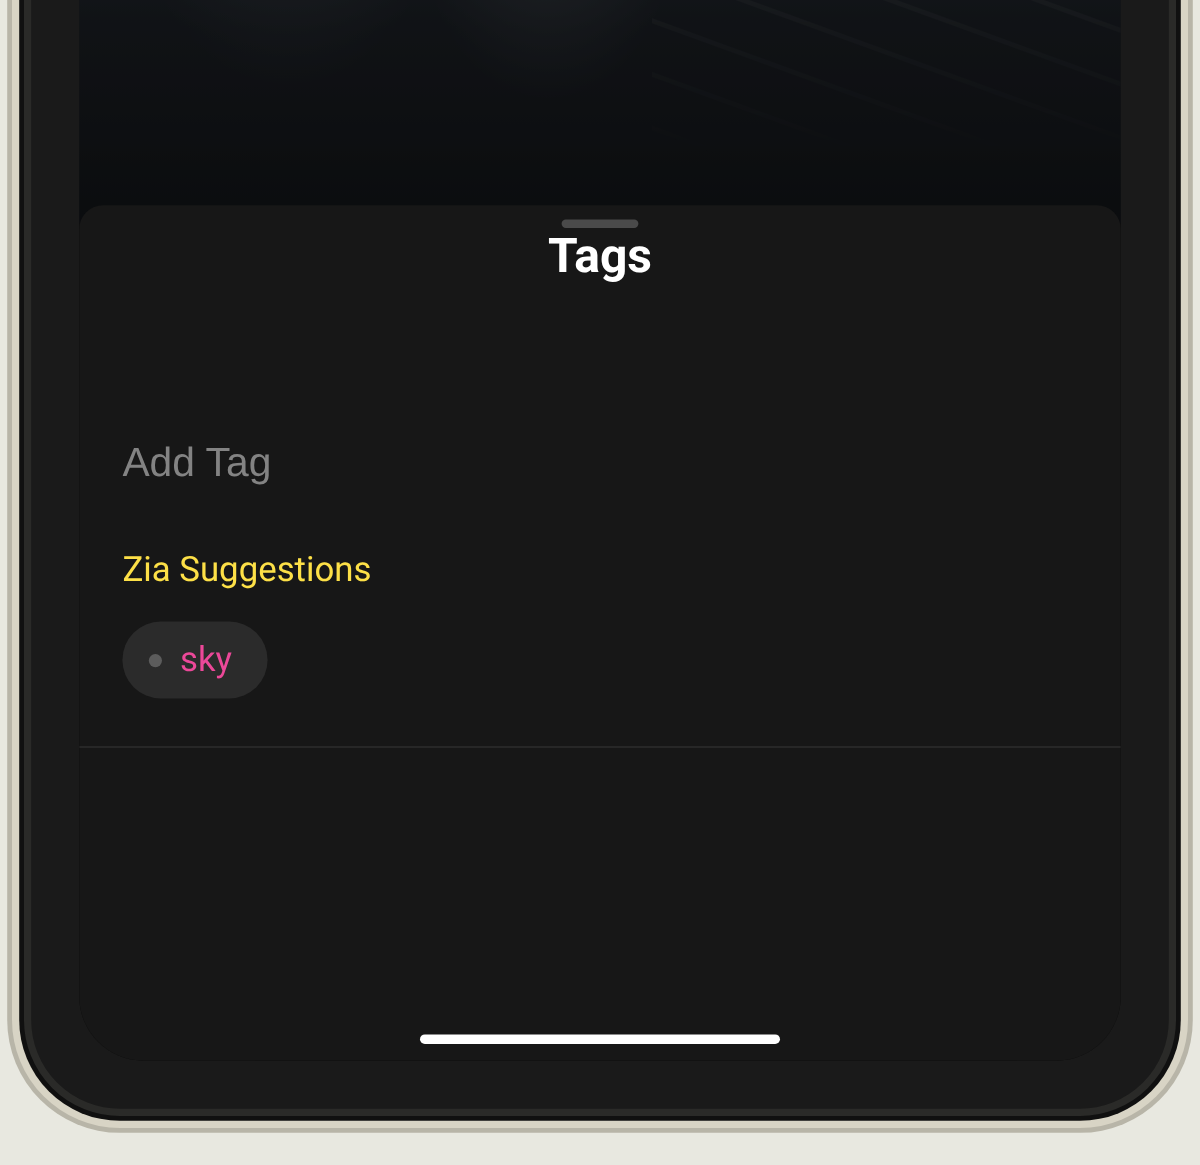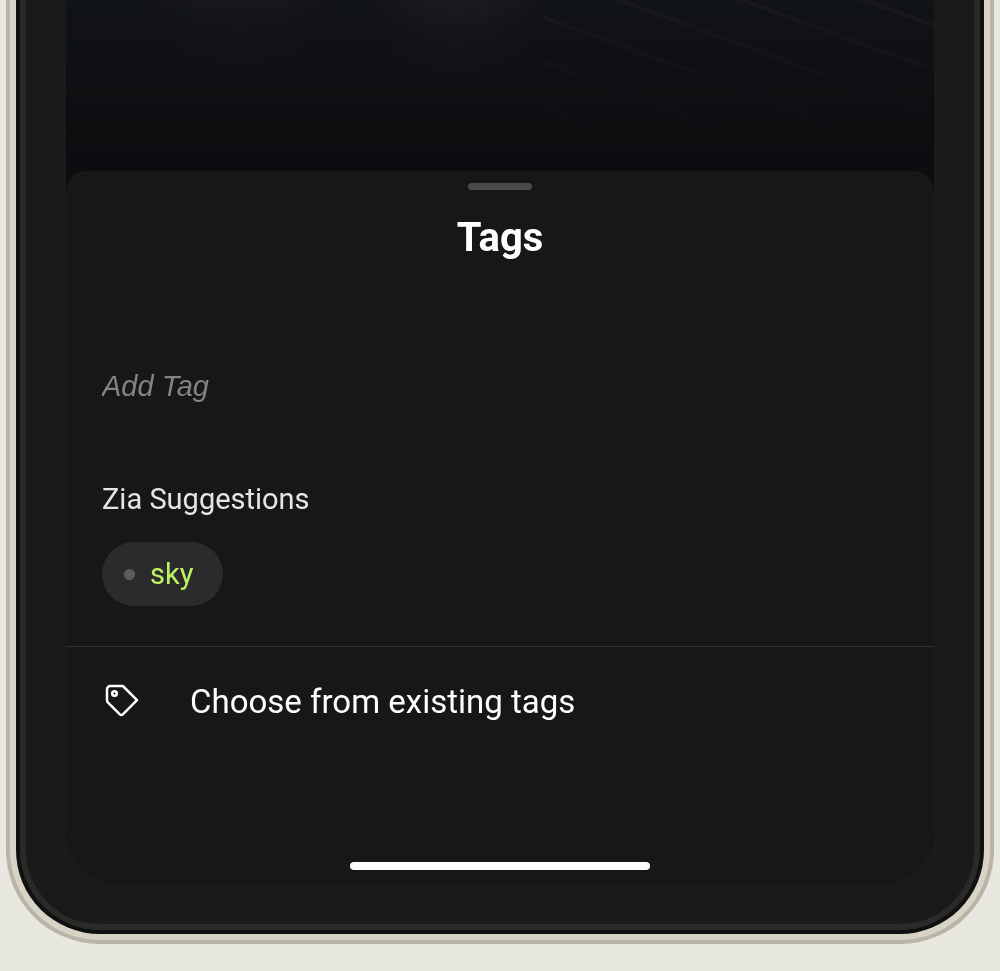--- a/index.html
+++ b/index.html
@@ -108,24 +108,23 @@
       height: 7px;
       background: #4a4a4a;
       border-radius: 4px;
       margin: 12px auto 0;
     }
     .sheet-title {
       color: #ffffff;
       font-size: 40px;
       font-weight: 700;
       text-align: center;
-      margin-top: 24px;
     }
     .section-label {
-      color: #e5e5e5;
+      color: #fde047;
       font-size: 29px;
       font-weight: 400;
       margin-left: 36px;
       margin-top: 78px;
     }
     .section-label.suggestions {
       margin-top: 108px;
     }
     .chips-row {
       display: flex;
@@ -142,21 +141,21 @@
       padding: 15px 30px 15px 22px;
       cursor: pointer;
     }
     .chip-dot {
       width: 11px;
       height: 11px;
       border-radius: 50%;
       background: #5c5c5c;
     }
     .chip-label {
-      color: #bef264;
+      color: #ec4899;
       font-size: 29px;
       font-weight: 400;
     }
     .separator {
       height: 1px;
       background: #323232;
       margin-top: 40px;
     }
     .existing-row {
       display: flex;
@@ -187,23 +186,22 @@
     }
     .tag-input {
       position: absolute;
       left: 36px;
       right: 36px;
       top: 190px;
       height: 50px;
       background: transparent;
       border: none;
       color: #fff;
-      font-size: 29px;
+      font-size: 34px;
       outline: none;
-      font-style: italic;
     }
     .tag-input::placeholder{ color:#838383; }
   </style>
 </head>
 <body>
 
 <div class="device-frame">
   <div class="screen">
 
     <div class="photo-backdrop"></div>
@@ -222,25 +220,18 @@
 
       <div class="chips-row">
         <div class="chip">
           <span class="chip-dot"></span>
           <span class="chip-label">sky</span>
         </div>
       </div>
 
       <div class="separator"></div>
 
-      <div class="existing-row">
-        <svg class="tag-icon-svg" viewBox="0 0 24 24" fill="none" stroke="#ffffff" stroke-width="1.5" stroke-linecap="round" stroke-linejoin="round">
-          <path d="M12.5 3 L21 11.5 L12.5 20 C12 20.5 11.2 20.5 10.7 20 L3.5 12.8 C3.2 12.5 3 12 3 11.5 L3 5 C3 3.9 3.9 3 5 3 L11.5 3 C12 3 12.3 3.1 12.5 3 Z"></path>
-          <circle cx="7.5" cy="7.5" r="1.4"></circle>
-        </svg>
-        <span class="existing-label">Choose from existing tags</span>
-      </div>
 
     </div>
 
     <div class="home-indicator"></div>
   </div>
 </div>
 
 </body></html>

